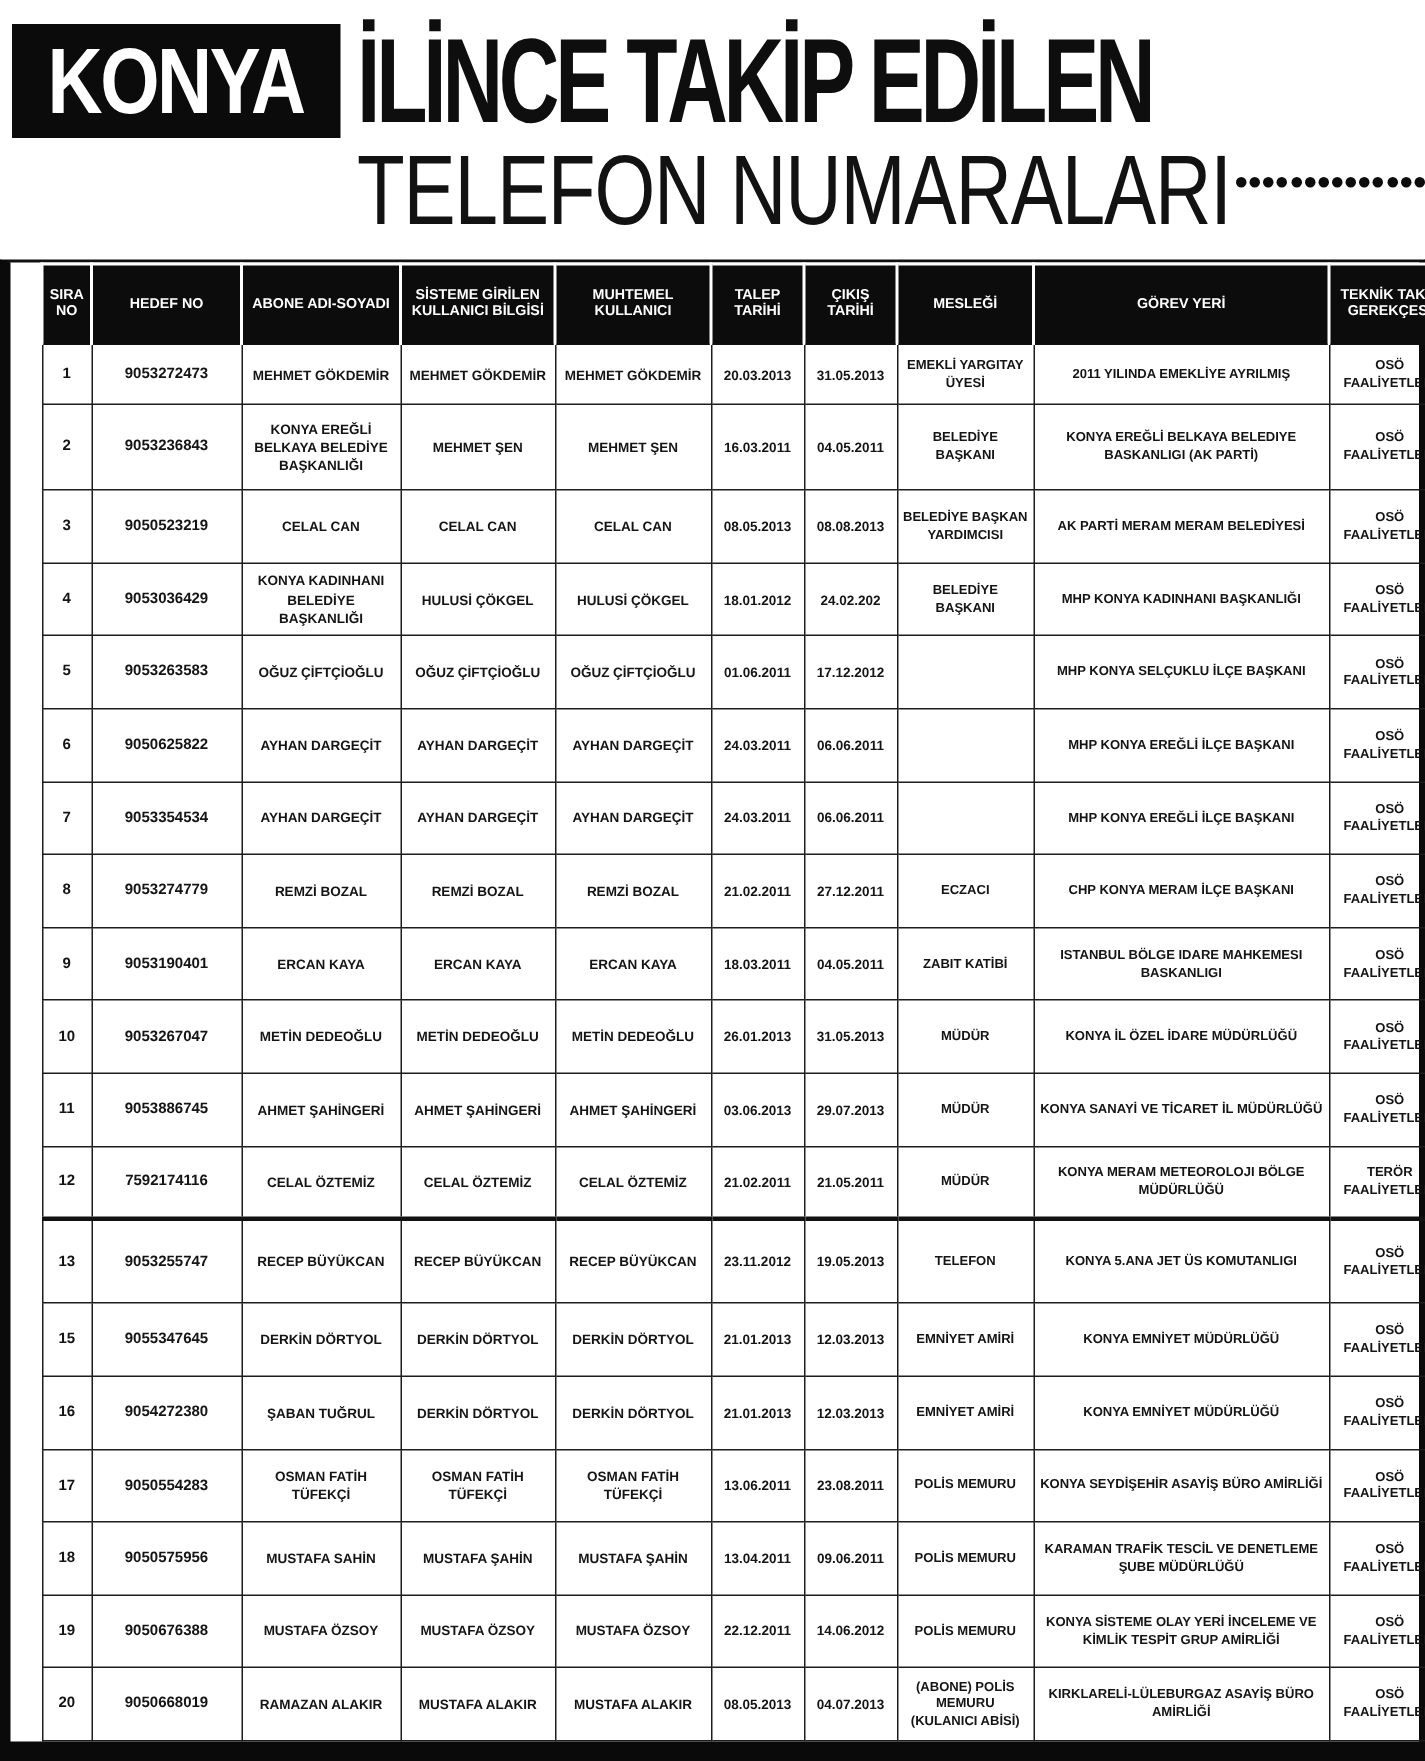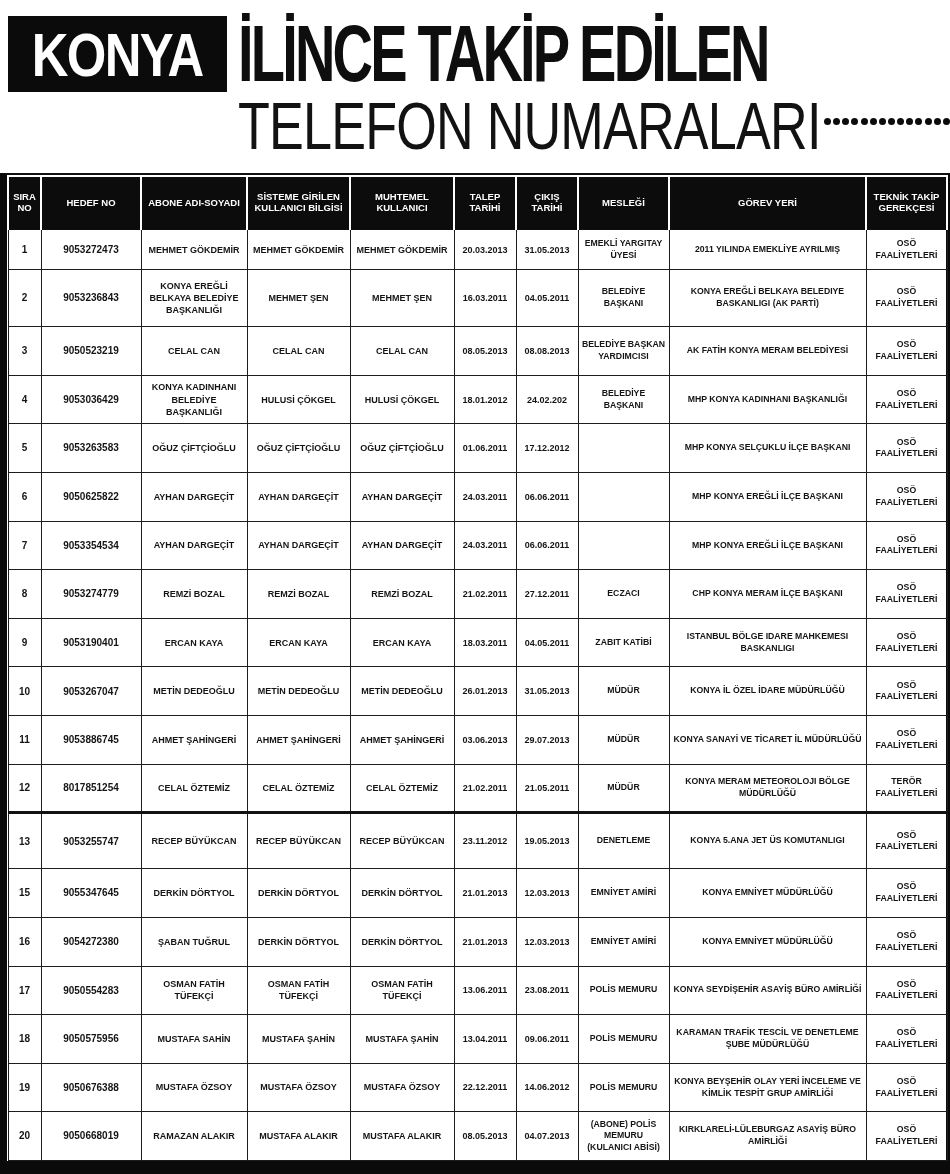--- a/index.html
+++ b/index.html
@@ -44,20 +44,21 @@
 
   
   .table-wrap {
     position: absolute; left: 0; top: 173px; width: 950px; height: 1001px;
     box-sizing: border-box;
     border-top: 2px solid #101010;
     border-left: 7px solid #0a0a0a;
     border-right: 4px solid #0a0a0a;
     border-bottom: 13px solid #0a0a0a;
     background: #fff;
+    padding-left: 20px;
   }
   table {
     width: 100%; height: 100%;
     border-collapse: collapse; table-layout: fixed;
   }
   thead th {
     background: #0c0c0c; color: #ffffff;
     font-size: 9.5px; font-weight: bold; line-height: 1.15;
     text-align: center; vertical-align: middle;
     border: 2px solid #ffffff;
@@ -165,21 +166,21 @@
           </tr>
           <tr>
             <td class="col-no">3</td>
             <td class="col-hedef_no">9050523219</td>
             <td class="col-abone">CELAL CAN</td>
             <td class="col-sisteme">CELAL CAN</td>
             <td class="col-muhtemel">CELAL CAN</td>
             <td class="col-talep">08.05.2013</td>
             <td class="col-cikis">08.08.2013</td>
             <td class="col-meslek">BELEDİYE BAŞKAN YARDIMCISI</td>
-            <td class="col-gorev">AK FATİH KONYA MERAM BELEDİYESİ</td>
+            <td class="col-gorev">AK PARTİ MERAM MERAM BELEDİYESİ</td>
             <td class="col-gerekce">OSÖ FAALİYETLERİ</td>
           </tr>
           <tr>
             <td class="col-no">4</td>
             <td class="col-hedef_no">9053036429</td>
             <td class="col-abone">KONYA KADINHANI BELEDİYE BAŞKANLIĞI</td>
             <td class="col-sisteme">HULUSİ ÇÖKGEL</td>
             <td class="col-muhtemel">HULUSİ ÇÖKGEL</td>
             <td class="col-talep">18.01.2012</td>
             <td class="col-cikis">24.02.202</td>
@@ -266,39 +267,39 @@
             <td class="col-sisteme">AHMET ŞAHİNGERİ</td>
             <td class="col-muhtemel">AHMET ŞAHİNGERİ</td>
             <td class="col-talep">03.06.2013</td>
             <td class="col-cikis">29.07.2013</td>
             <td class="col-meslek">MÜDÜR</td>
             <td class="col-gorev">KONYA SANAYİ VE TİCARET İL MÜDÜRLÜĞÜ</td>
             <td class="col-gerekce">OSÖ FAALİYETLERİ</td>
           </tr>
           <tr>
             <td class="col-no">12</td>
-            <td class="col-hedef_no">8017851254</td>
+            <td class="col-hedef_no">7592174116</td>
             <td class="col-abone">CELAL ÖZTEMİZ</td>
             <td class="col-sisteme">CELAL ÖZTEMİZ</td>
             <td class="col-muhtemel">CELAL ÖZTEMİZ</td>
             <td class="col-talep">21.02.2011</td>
             <td class="col-cikis">21.05.2011</td>
             <td class="col-meslek">MÜDÜR</td>
             <td class="col-gorev">KONYA MERAM METEOROLOJI BÖLGE MÜDÜRLÜĞÜ</td>
             <td class="col-gerekce">TERÖR FAALİYETLERİ</td>
           </tr>
           <tr class="section-start">
             <td class="col-no">13</td>
             <td class="col-hedef_no">9053255747</td>
             <td class="col-abone">RECEP BÜYÜKCAN</td>
             <td class="col-sisteme">RECEP BÜYÜKCAN</td>
             <td class="col-muhtemel">RECEP BÜYÜKCAN</td>
             <td class="col-talep">23.11.2012</td>
             <td class="col-cikis">19.05.2013</td>
-            <td class="col-meslek">DENETLEME</td>
+            <td class="col-meslek">TELEFON</td>
             <td class="col-gorev">KONYA 5.ANA JET ÜS KOMUTANLIGI</td>
             <td class="col-gerekce">OSÖ FAALİYETLERİ</td>
           </tr>
           <tr>
             <td class="col-no">15</td>
             <td class="col-hedef_no">9055347645</td>
             <td class="col-abone">DERKİN DÖRTYOL</td>
             <td class="col-sisteme">DERKİN DÖRTYOL</td>
             <td class="col-muhtemel">DERKİN DÖRTYOL</td>
             <td class="col-talep">21.01.2013</td>
@@ -345,21 +346,21 @@
           </tr>
           <tr>
             <td class="col-no">19</td>
             <td class="col-hedef_no">9050676388</td>
             <td class="col-abone">MUSTAFA ÖZSOY</td>
             <td class="col-sisteme">MUSTAFA ÖZSOY</td>
             <td class="col-muhtemel">MUSTAFA ÖZSOY</td>
             <td class="col-talep">22.12.2011</td>
             <td class="col-cikis">14.06.2012</td>
             <td class="col-meslek">POLİS MEMURU</td>
-            <td class="col-gorev">KONYA BEYŞEHİR OLAY YERİ İNCELEME VE KİMLİK TESPİT GRUP AMİRLİĞİ</td>
+            <td class="col-gorev">KONYA SİSTEME OLAY YERİ İNCELEME VE KİMLİK TESPİT GRUP AMİRLİĞİ</td>
             <td class="col-gerekce">OSÖ FAALİYETLERİ</td>
           </tr>
           <tr>
             <td class="col-no">20</td>
             <td class="col-hedef_no">9050668019</td>
             <td class="col-abone">RAMAZAN ALAKIR</td>
             <td class="col-sisteme">MUSTAFA ALAKIR</td>
             <td class="col-muhtemel">MUSTAFA ALAKIR</td>
             <td class="col-talep">08.05.2013</td>
             <td class="col-cikis">04.07.2013</td>

